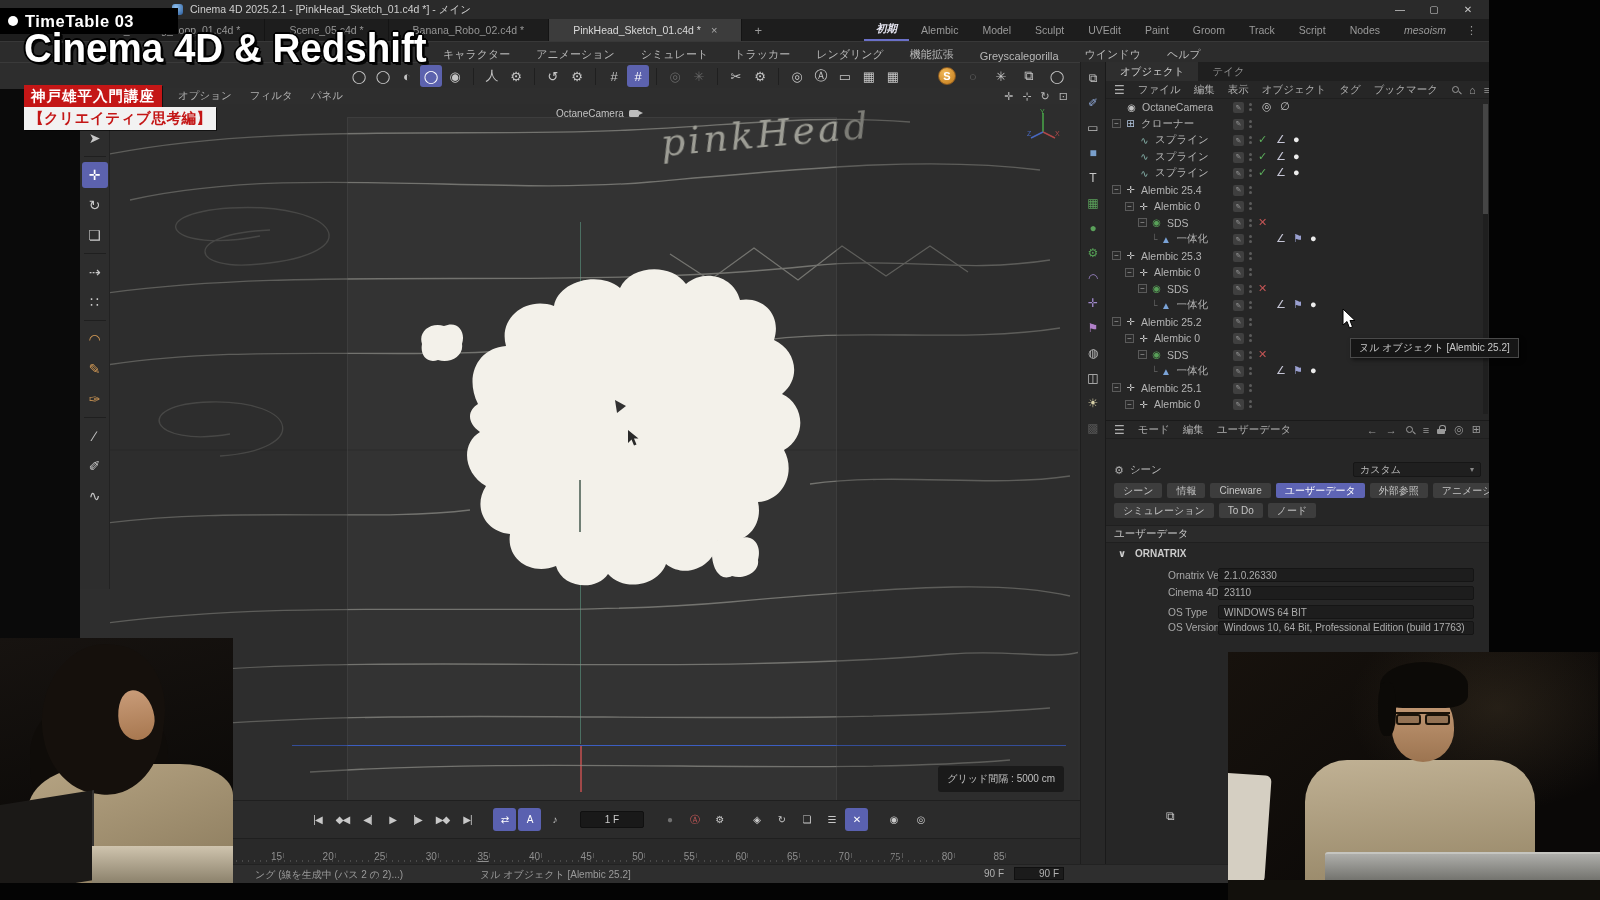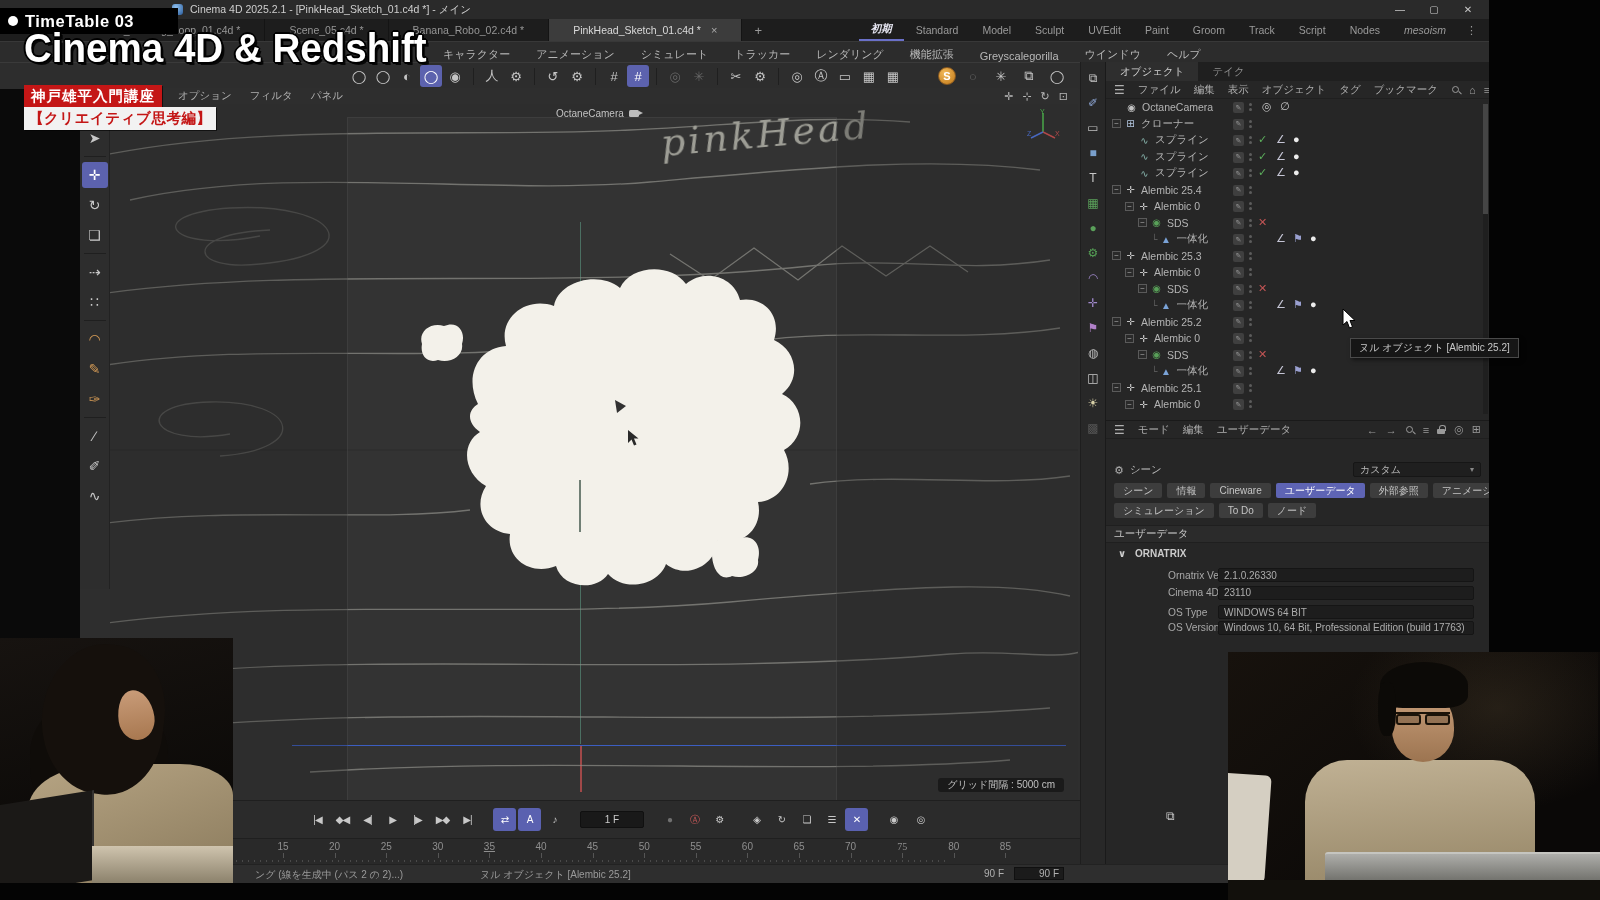--- a/index.html
+++ b/index.html
@@ -55,21 +55,21 @@
   #vpnav span{color:#b8b8b8;font-size:11px}
   #viewport{position:absolute;left:110px;top:104px;width:968px;height:696px;background:#333;overflow:hidden}
   .dimrect{position:absolute;background:rgba(28,28,28,.25);pointer-events:none}
   #camframe{position:absolute;left:238px;top:14px;width:488px;height:682px;outline:1px solid rgba(160,160,160,.14);pointer-events:none}
   #axis-y{position:absolute;left:470px;top:118px;width:1px;height:522px;background:#4b6f62}
   #axis-b{position:absolute;left:182px;top:641px;width:774px;height:1px;background:#3c5ec2}
   #axis-r{position:absolute;left:470px;top:642px;width:1.5px;height:46px;background:#a04848}
   #vplabel{position:absolute;left:446px;top:4px;display:flex;align-items:center;gap:5px;font-size:10px;color:#c4c4c4}
   .cam-ic{width:10px;height:7px;background:#bdbdbd;border-radius:1.5px;position:relative;display:inline-block}
   .cam-ic::after{content:'';position:absolute;right:-4px;top:1px;border-left:4px solid #bdbdbd;border-top:2.5px solid transparent;border-bottom:2.5px solid transparent}
-  #gridinfo{position:absolute;right:14px;bottom:8px;background:rgba(24,24,24,.85);border-radius:3px;padding:0 9px;font-size:10px;color:#c0c0c0}
+  #gridinfo{position:absolute;right:14px;bottom:8px;background:rgba(24,24,24,.85);border-radius:3px;padding:6px 9px;font-size:10px;color:#c0c0c0}
   #gizmo{position:absolute;right:18px;top:4px}
   
   #rstrip{position:absolute;left:1080px;top:62px;width:25px;height:802px;background:#282828;border-left:1px solid #1e1e1e;
     display:flex;flex-direction:column;align-items:center;padding-top:3px}
   #rstrip .ptool{width:21px;height:21px;margin:2px 0;font-size:12px}
   
   #om{position:absolute;left:1105px;top:62px;width:384px;height:358px;background:#262626;border-left:1px solid #1a1a1a}
   .ptabs{height:19px;background:#1f1f1f;display:flex}
   .ptab{padding:0 14px;font-size:10.5px;color:#909090;display:flex;align-items:center}
   .ptab.on{background:#2e2e2e;color:#d2d2d2}
@@ -120,21 +120,21 @@
   #tl{position:absolute;left:110px;top:800px;width:970px;height:38px;background:#2b2b2b;border-top:1px solid #1f1f1f;
     display:flex;align-items:center;padding-left:196px}
   .tbtn{min-width:23px;height:23px;display:flex;align-items:center;justify-content:center;color:#c8c8c8;font-size:10px;border-radius:3px;letter-spacing:-1px}
   .tbtn.on{background:#5a61b0;color:#fff}
   .tbtn.dim{color:#707070}
   .tlgap{width:14px}
   #tl-frame{width:64px;height:17px;background:#191919;border:1px solid #101010;border-radius:2px;color:#ccc;font-size:10px;
     display:flex;align-items:center;justify-content:center;margin:0 14px}
   #tl-expand{position:absolute;left:1056px;top:8px;color:#c8c8c8;font-size:12px}
   #ruler{position:absolute;left:110px;top:838px;width:970px;height:26px;background:#292929;border-top:1px solid #1f1f1f}
-  .rl{position:absolute;top:2px;width:24px;text-align:center;font-size:10px;color:#8f8f8f}
+  .rl{position:absolute;top:12px;width:24px;text-align:left;font-size:10px;color:#8f8f8f}
   .rt{position:absolute;top:14px;width:1px;height:5px;background:#555}
   #rdots{position:absolute;left:24px;right:130px;top:21px;height:2px;
     background-image:repeating-linear-gradient(90deg,#4a4a4a 0 1px,transparent 1px 6px)}
   
   #status{position:absolute;left:110px;top:864px;width:1379px;height:19px;background:#2e2e2e;border-top:1px solid #222}
   #status .stxt{position:absolute;top:3px;font-size:10px;color:#9a9a9a;white-space:nowrap}
   #rangeA{position:absolute;left:848px;top:3px;width:46px;text-align:right;font-size:10px;color:#b0b0b0}
   #rangeB{position:absolute;left:904px;top:2px;width:50px;height:13px;background:#1b1b1b;border:1px solid #101010;
     font-size:10px;color:#b0b0b0;text-align:right;padding:0 4px}
   
@@ -204,21 +204,21 @@
             <span>Banana_Robo_02.c4d *</span>
           </div>
           <div class="dtab on">
             <span>PinkHead_Sketch_01.c4d *</span>
             <span class="dclose">×</span>
           </div>
           <div class="dadd">+</div>
         </div>
       <div id="layouts">
           <span class="ltab on">初期</span>
-          <span class="ltab">Standard</span>
+          <span class="ltab">Alembic</span>
           <span class="ltab">Model</span>
           <span class="ltab">Sculpt</span>
           <span class="ltab">UVEdit</span>
           <span class="ltab">Paint</span>
           <span class="ltab">Groom</span>
           <span class="ltab">Track</span>
           <span class="ltab">Script</span>
           <span class="ltab">Nodes</span>
           <span class="ltab it">mesoism</span>
           <span class="lmore">⋮</span>

